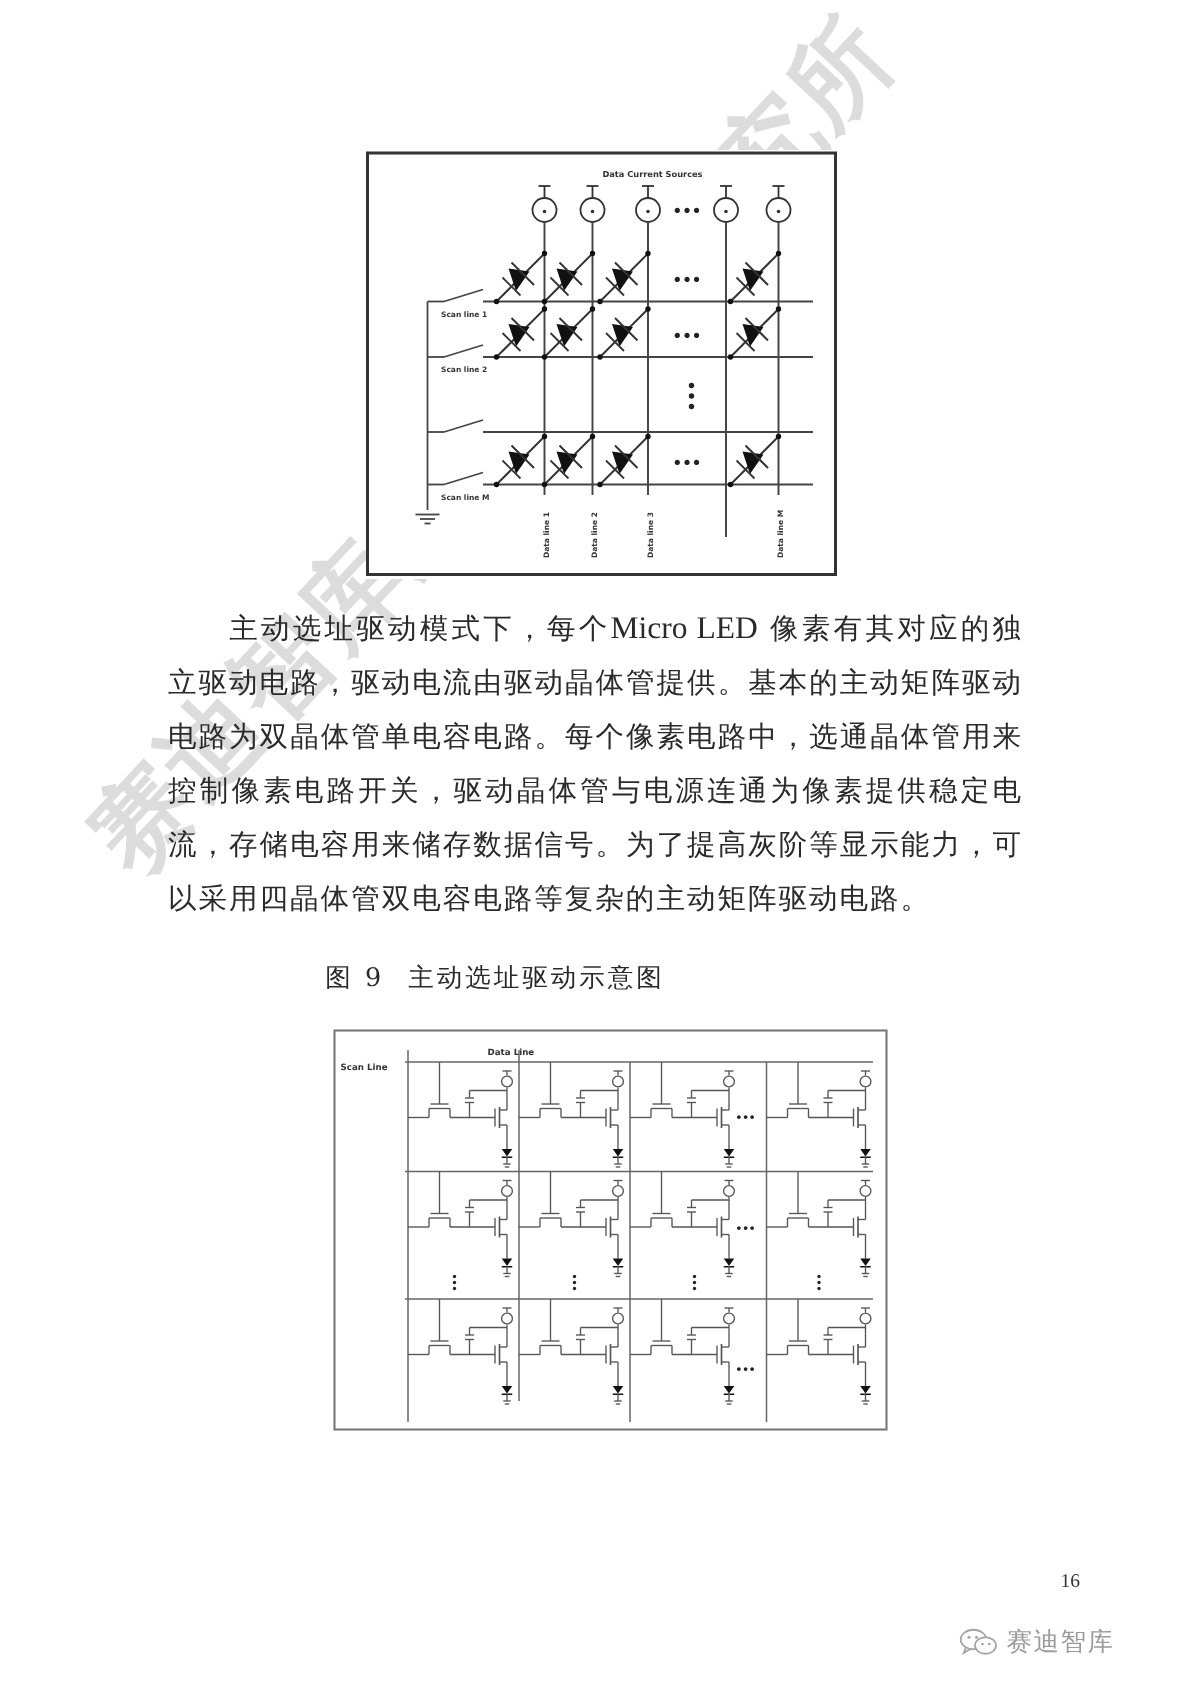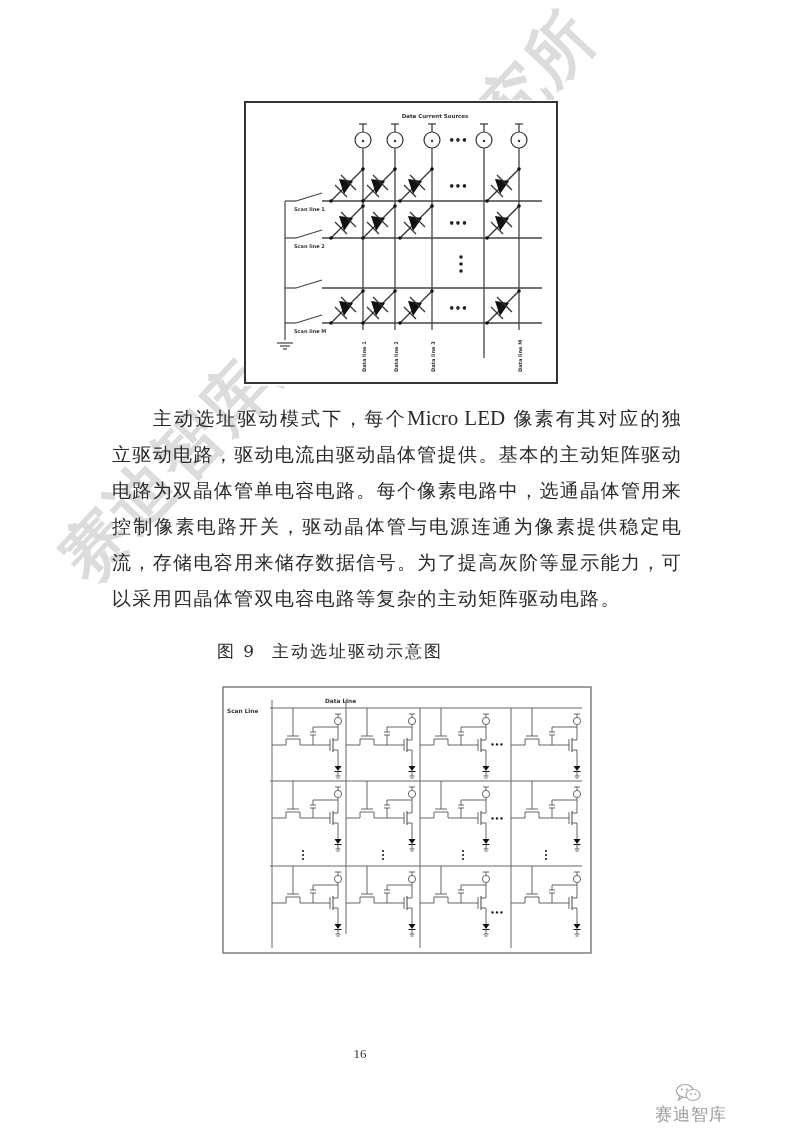--- a/index.html
+++ b/index.html
@@ -23,26 +23,26 @@
     color: #2a2a2a;
   }
   .para .indent { display: inline-block; width: 40px; }
   .para .latin { font-family: "Liberation Serif", serif; font-size: 21px; letter-spacing: 0; }
   .caption {
     position: absolute; left: 0; width: 660px; top: 640px; text-align: center; z-index: 3;
     font-size: 17px; letter-spacing: 2px; color: #2a2a2a;
   }
   .caption .num { margin-right: 16px; }
   .page-number {
-    position: absolute; left: 0; width: 720px; top: 1046px; text-align: center; z-index: 3;
+    position: absolute; left: 0; width: 720px; top: 1046px; text-align: right; z-index: 3;
     font-family: "Liberation Serif", serif; font-size: 13px; color: #333;
   }
   .brand {
-    position: absolute; left: 655px; top: 1083px; z-index: 3; display: flex; align-items: center;
-    font-family: "DejaVu Sans", sans-serif; font-size: 17px; color: #9a9a9a; letter-spacing: 1px; flex-direction: column;
+    position: absolute; left: 639px; top: 1083px; z-index: 3; display: flex; align-items: center;
+    font-family: "DejaVu Sans", sans-serif; font-size: 17px; color: #9a9a9a; letter-spacing: 1px;
   }
   .brand svg { margin-right: 4px; }
   svg text { font-family: "DejaVu Sans", sans-serif; }
 </style>
 </head>
 <body>
 
 <div class="watermark">赛迪智库集成电路研究所</div>
 
 <div id="fig-top" class="figure">

